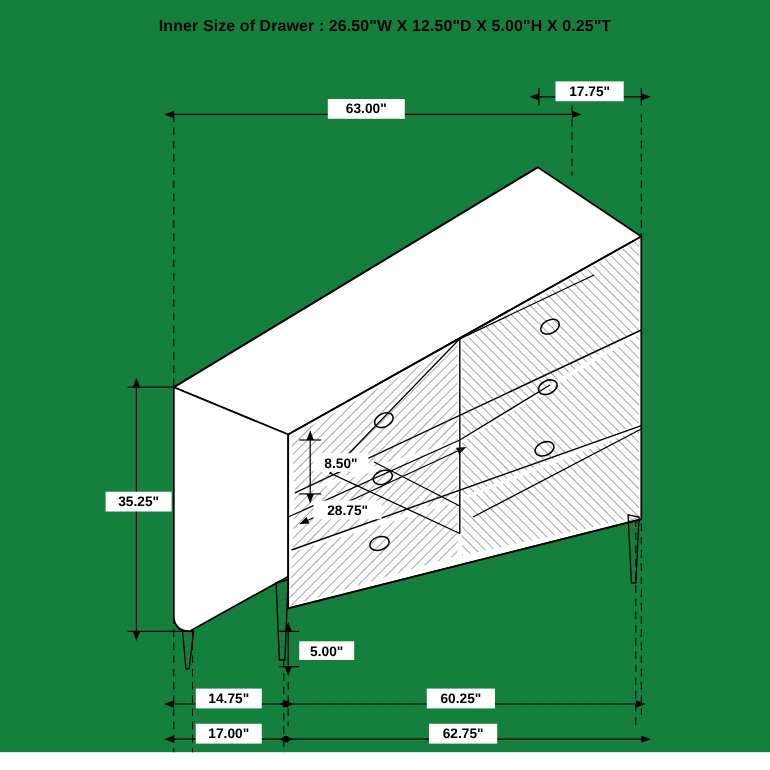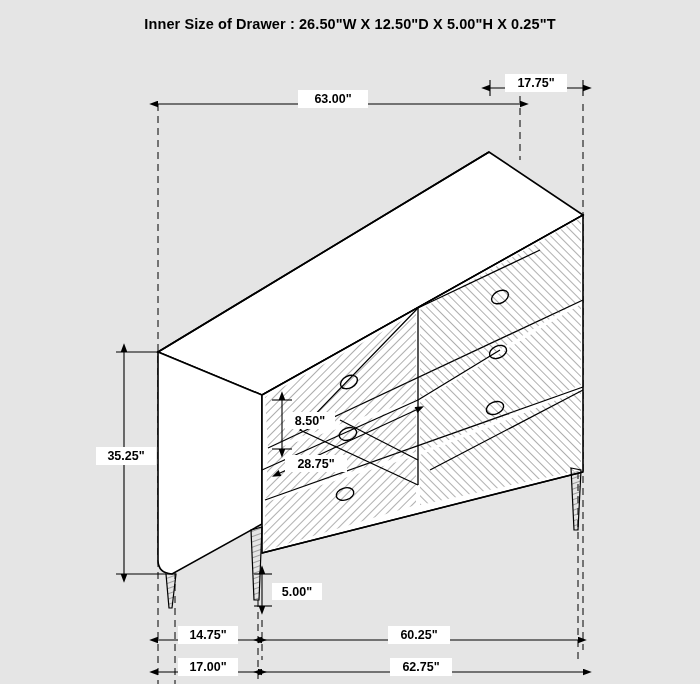--- a/index.html
+++ b/index.html
@@ -4,21 +4,21 @@
 <style>
   html, body {
     margin: 0;
     padding: 0;
     background: #ffffff;
   }
   #page {
     position: relative;
     width: 700px;
     height: 684px;
-    background: #e5e5e5;
+    background: #15803d;
     font-family: "Liberation Sans", sans-serif;
     overflow: hidden;
   }
   #title {
     position: absolute;
     top: 16px;
     left: 0;
     width: 700px;
     text-align: center;
     font-size: 14.5px;

